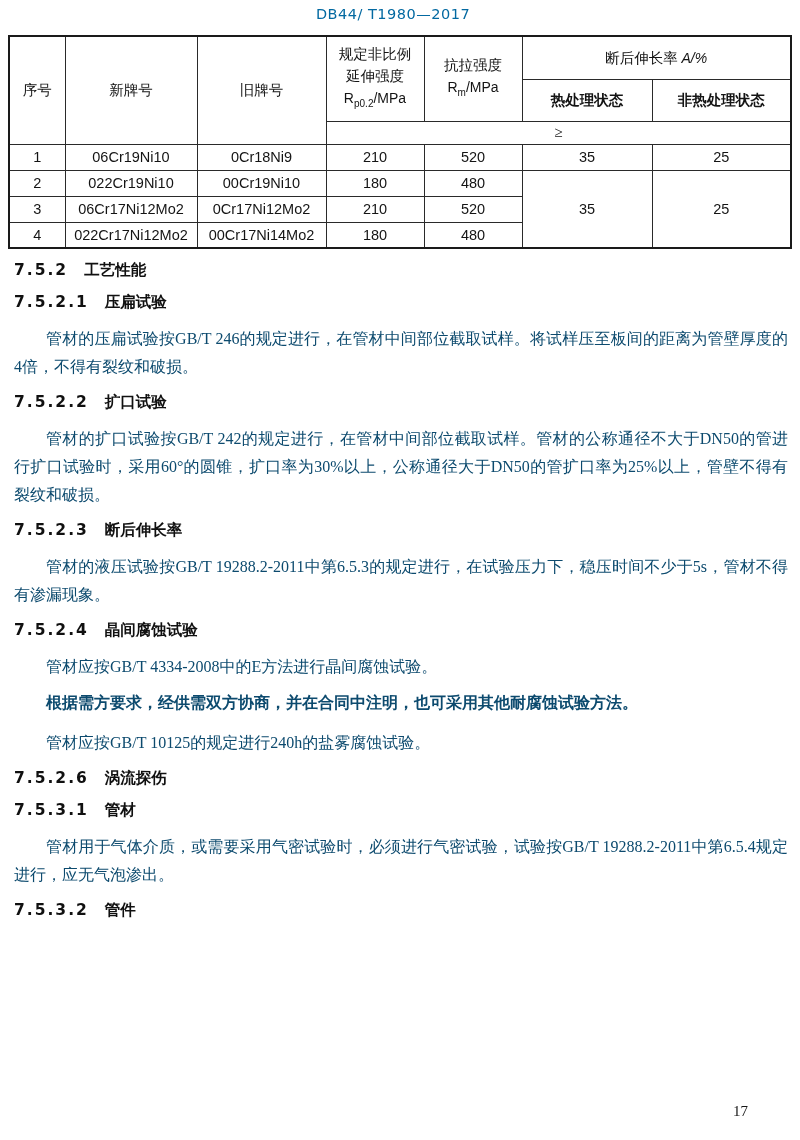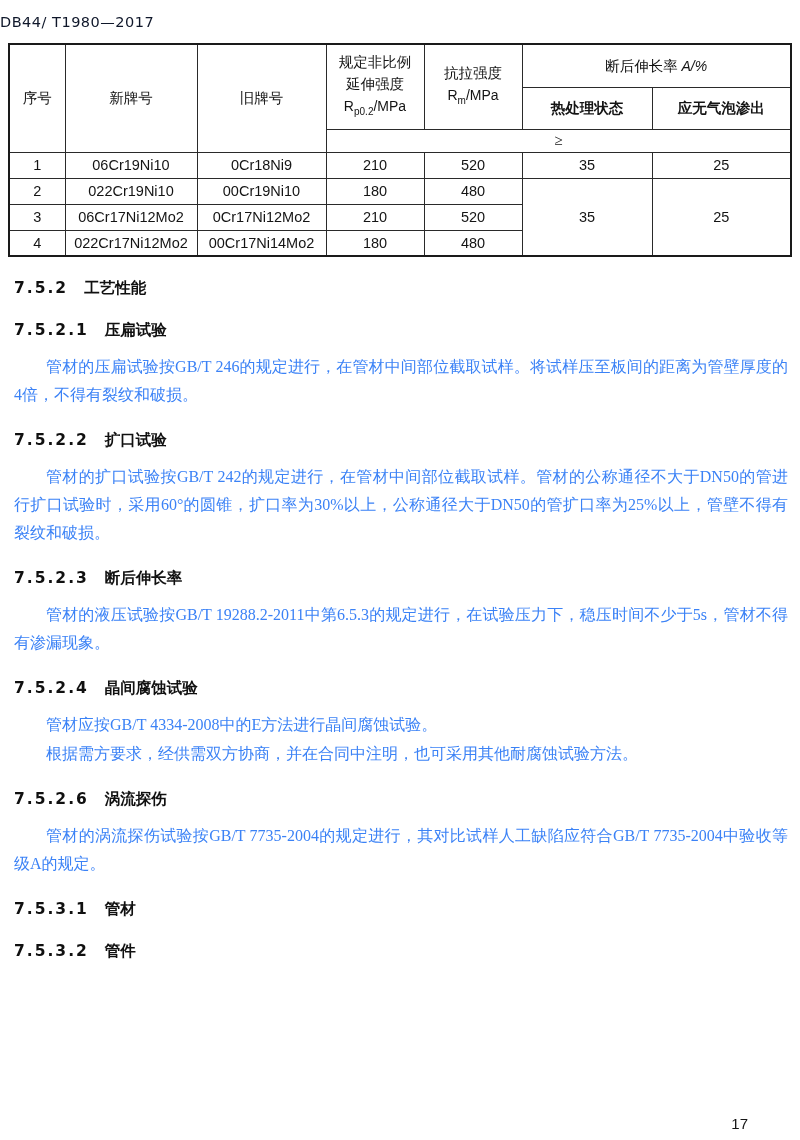--- a/index.html
+++ b/index.html
@@ -4,26 +4,26 @@
 <style>
   * { margin: 0; padding: 0; box-sizing: border-box; }
   html, body { width: 800px; background: #ffffff; }
   body {
     width: 800px; height: 1140px; overflow: hidden;
     font-family: "Liberation Serif", "DejaVu Serif", serif;
     color: #111;
     position: relative;
   }
   .doc-header {
-    text-align: left;
-    padding: 14px 14px 0 0;
+    text-align: center;
+    padding: 6px 14px 0 0;
     font-family: "DejaVu Sans", "Liberation Sans", sans-serif;
     font-size: 14.5px;
     letter-spacing: 0.5px;
-    color: #0f172a;
+    color: #0369a1;
   }
   
   table.props {
     border-collapse: collapse;
     width: 782px;
     margin: 13px 0 0 8px;
     table-layout: fixed;
     font-size: 14px;
     color: #141414;
   }
@@ -48,38 +48,38 @@
   table.props sub { font-size: 10px; }
   .italic { font-style: italic; }
   .hdr-top { height: 43px; margin-top: 41px; }
   .hdr-sub { height: 42px; font-weight: bold; }
   
   .content { padding: 0 12px 0 14px; }
   .section-heading {
     font-family: "DejaVu Sans", "Liberation Sans", sans-serif;
     font-weight: bold;
     font-size: 15.5px;
-    margin: 21px 0 0 0;
+    margin: 11px 0 0 0;
     color: #101010;
   }
   .section-heading .sec-num { letter-spacing: 2px; margin-right: 16px; font-weight: bold; }
   .para {
     font-size: 16px;
     line-height: 28px;
     text-align: justify;
     text-indent: 2em;
     margin-top: 12px;
-    color: #3b82f6;
-  }
-  .para.follow { margin-top: 1px; }
+    color: #0c4a6e;
+  }
+  .para.follow { margin-top: 8px; font-weight: bold; }
   .page-number {
     position: absolute;
     right: 52px;
-    bottom: 8px;
-    font-family: Liberation Sans, sans-serif;
+    bottom: 20px;
+    font-family: Liberation Serif, serif;
     font-size: 15px;
     color: #161616;
   }
 </style>
 </head>
 <body>
 
 <div class="doc-header">DB44/ T1980—2017</div>
 
 <table class="props">
@@ -105,21 +105,21 @@
       <td rowspan="2" class="hdr">
         <div>抗拉强度</div>
         <div class="latin"><span>R</span><sub>m</sub><span>/MPa</span></div>
       </td>
       <td colspan="2" class="hdr hdr-top">
         <span>断后伸长率 </span><span class="latin italic">A/%</span>
       </td>
     </tr>
     <tr>
       <td class="hdr hdr-sub">热处理状态</td>
-      <td class="hdr hdr-sub">应无气泡渗出</td>
+      <td class="hdr hdr-sub">非热处理状态</td>
     </tr>
     <tr class="gte-row">
       <td colspan="4">≥</td>
     </tr>
     <tr>
       <td class="datacell">1</td>
       <td class="datacell">06Cr19Ni10</td>
       <td class="datacell">0Cr18Ni9</td>
       <td class="datacell">210</td>
       <td class="datacell">520</td>
@@ -172,30 +172,31 @@
     <span class="sec-num">7.5.2.3</span><span>断后伸长率</span>
   </div>
   <p class="para">管材的液压试验按GB/T 19288.2-2011中第6.5.3的规定进行，在试验压力下，稳压时间不少于5s，管材不得有渗漏现象。</p>
 
   <div class="section-heading">
     <span class="sec-num">7.5.2.4</span><span>晶间腐蚀试验</span>
   </div>
   <p class="para">管材应按GB/T 4334-2008中的E方法进行晶间腐蚀试验。</p>
   <p class="para follow">根据需方要求，经供需双方协商，并在合同中注明，也可采用其他耐腐蚀试验方法。</p>
 
+  <p class="para">管材应按GB/T 10125的规定进行240h的盐雾腐蚀试验。</p>
 
   <div class="section-heading">
     <span class="sec-num">7.5.2.6</span><span>涡流探伤</span>
   </div>
-  <p class="para">管材的涡流探伤试验按GB/T 7735-2004的规定进行，其对比试样人工缺陷应符合GB/T 7735-2004中验收等级A的规定。</p>
 
 
   <div class="section-heading">
     <span class="sec-num">7.5.3.1</span><span>管材</span>
   </div>
+  <p class="para">管材用于气体介质，或需要采用气密试验时，必须进行气密试验，试验按GB/T 19288.2-2011中第6.5.4规定进行，应无气泡渗出。</p>
 
   <div class="section-heading">
     <span class="sec-num">7.5.3.2</span><span>管件</span>
   </div>
 
 </div>
 
 <div class="page-number">17</div>
 
 </body></html>

